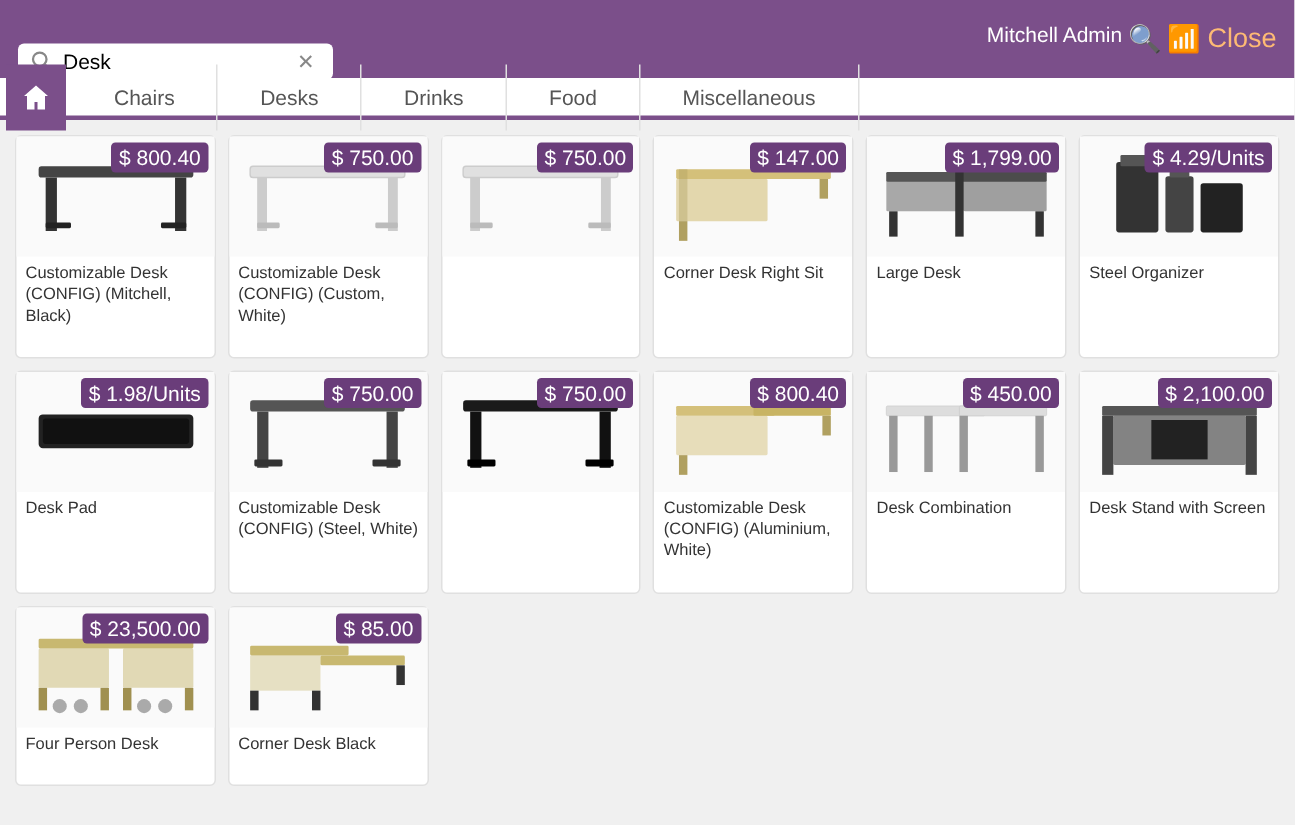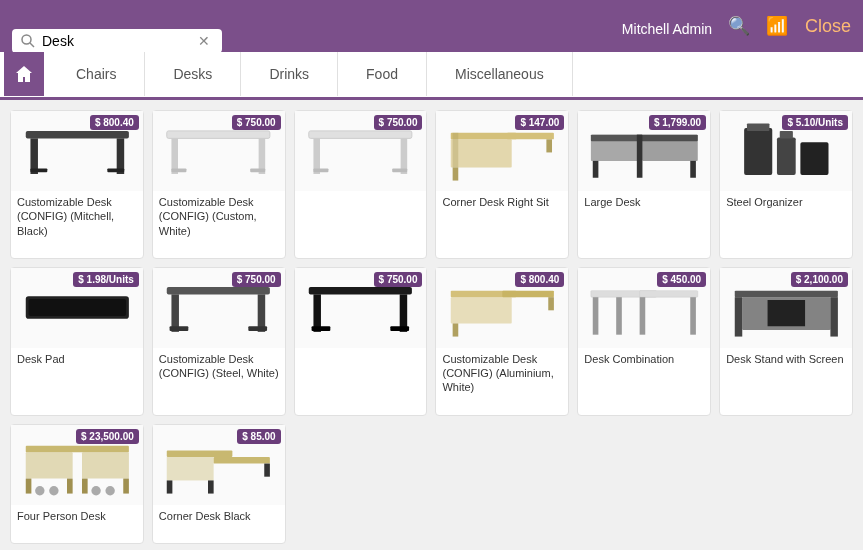--- a/index.html
+++ b/index.html
@@ -26,22 +26,22 @@
     }
     .search-box input {
       border: none;
       outline: none;
       font-size: 14px;
       width: 150px;
     }
     .header-right {
       margin-left: auto;
       display: flex;
-      align-items: flex-end;
-      gap: 16px;
+      align-items: flex-start;
+      gap: 4px;
     }
     .admin-name {
       color: white;
       font-size: 14px;
     }
     .header-icon {
       color: #7fff00;
       font-size: 18px;
       cursor: pointer;
     }
@@ -50,22 +50,23 @@
       font-size: 18px;
       cursor: pointer;
       background: transparent;
       border: none;
     }
 
     
     .nav-bar {
       background: white;
       display: flex;
+      align-items: center;
       border-bottom: 3px solid #7b4f8a;
-      height: 48px;
+      height: 28px;
       padding: 0 0 0 4px;
     }
     .nav-home {
       background: #7b4f8a;
       color: white;
       width: 40px;
       height: 44px;
       display: flex;
       align-items: center;
       justify-content: center;
@@ -103,24 +104,24 @@
       padding: 0;
       display: flex;
       flex-direction: column;
     }
     .price-badge {
       position: absolute;
       top: 4px;
       right: 4px;
       background: #6a3d7a;
       color: white;
-      font-size: 10px;
+      font-size: 14px;
       padding: 2px 5px;
       border-radius: 3px;
-      font-weight: bold;
+      font-weight: normal;
       white-space: nowrap;
       z-index: 2;
     }
     .product-image {
       width: 100%;
       height: 80px;
       display: flex;
       align-items: center;
       justify-content: center;
       overflow: hidden;
@@ -245,21 +246,21 @@
       <rect x="3" y="22" width="55" height="28" rx="1" fill="#555" opacity="0.5"></rect>
       <rect x="58" y="22" width="59" height="28" rx="1" fill="#444" opacity="0.5"></rect>
       <rect x="5" y="50" width="6" height="18" fill="#333"></rect>
       <rect x="109" y="50" width="6" height="18" fill="#333"></rect>
       <rect x="52" y="22" width="6" height="46" fill="#333"></rect>
     </svg>
     </div>
     <div class="product-name">Large Desk</div>
   </div>
     <div class="product-card">
-    <div class="price-badge">$ 5.10/Units</div>
+    <div class="price-badge">$ 4.29/Units</div>
     <div class="product-image">
       <svg viewBox="0 0 120 80" xmlns="http://www.w3.org/2000/svg">
       <rect x="15" y="15" width="30" height="50" rx="2" fill="#333"></rect>
       <rect x="50" y="25" width="20" height="40" rx="2" fill="#444"></rect>
       <rect x="75" y="30" width="30" height="35" rx="2" fill="#222"></rect>
       <rect x="18" y="10" width="24" height="8" rx="1" fill="#555"></rect>
       <rect x="53" y="18" width="14" height="8" rx="1" fill="#555"></rect>
     </svg>
     </div>
     <div class="product-name">Steel Organizer</div>

